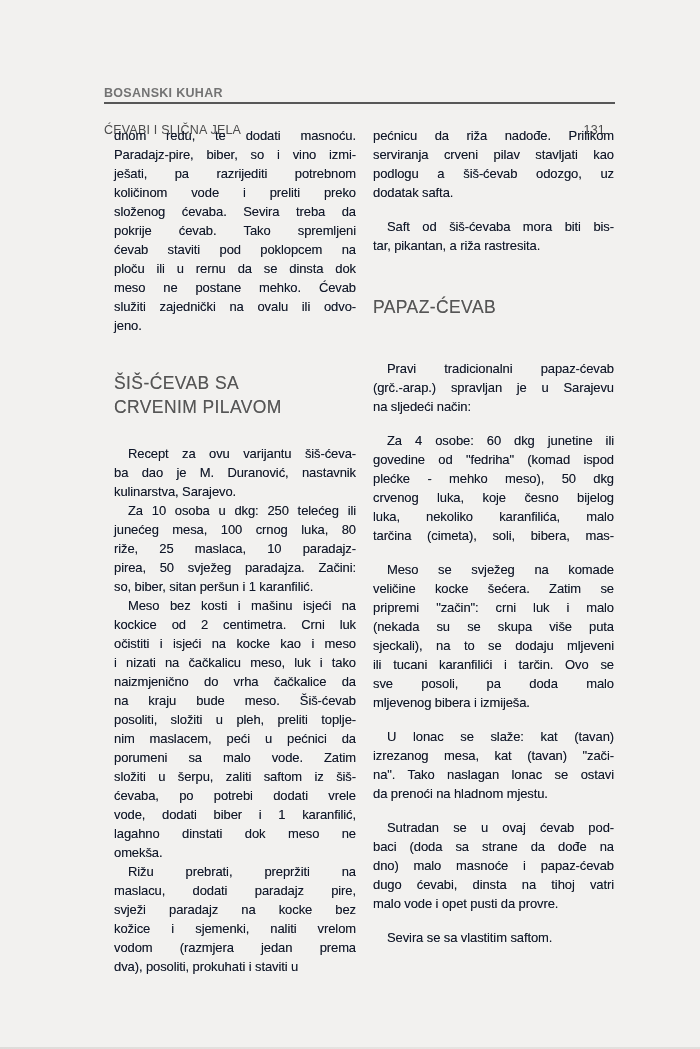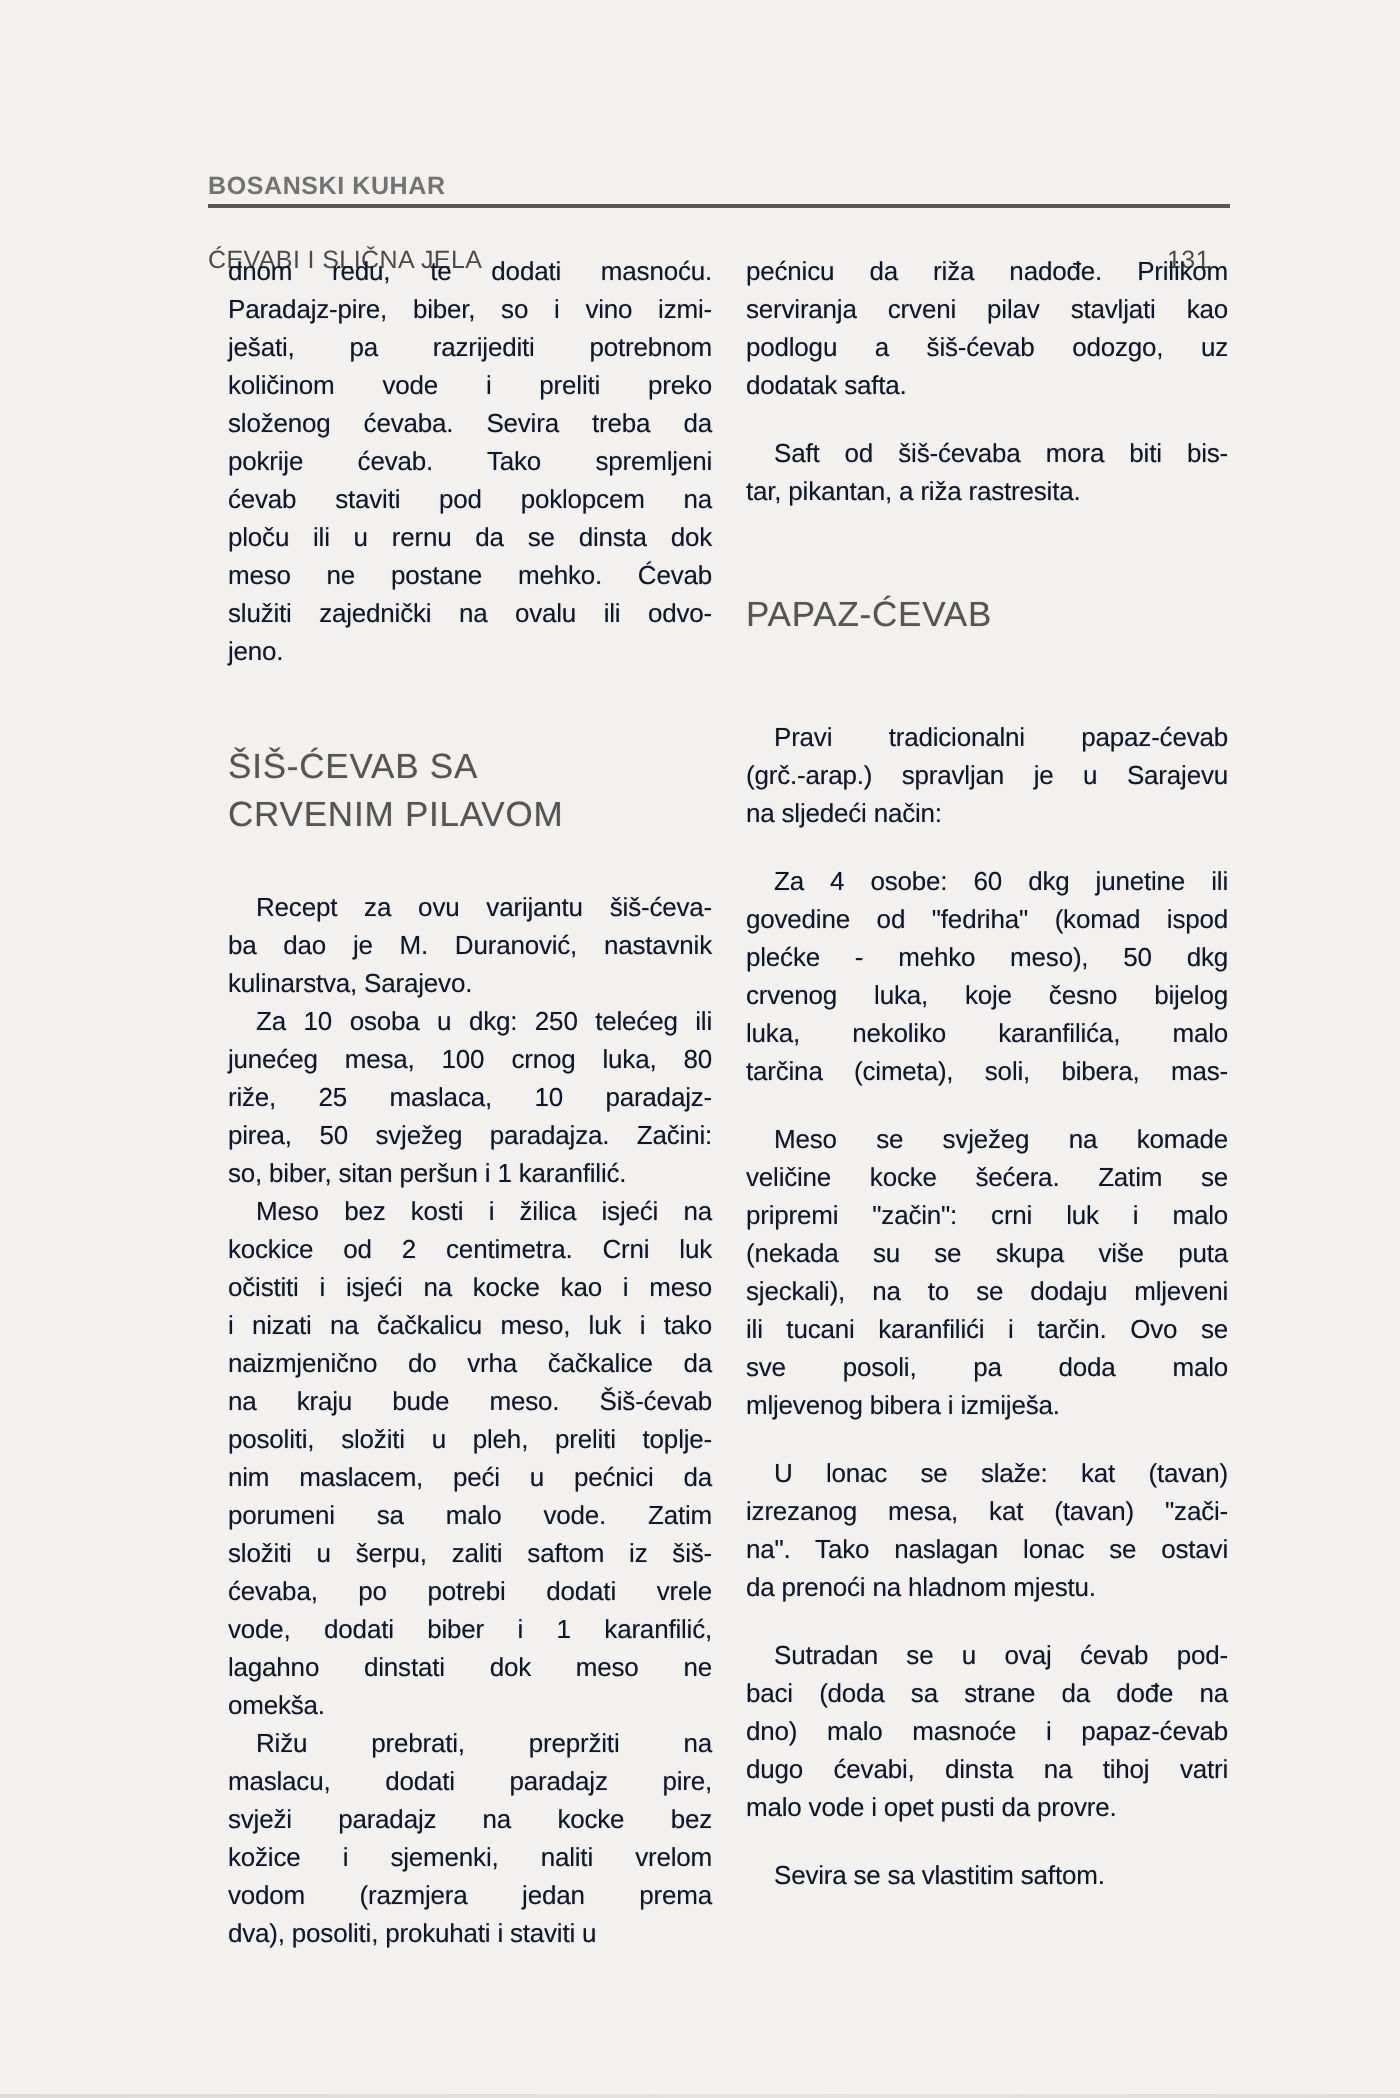--- a/index.html
+++ b/index.html
@@ -125,21 +125,21 @@
           <div class="ln last">kulinarstva, Sarajevo.</div>
         </div>
         <div class="para indent">
           <div class="ln">Za 10 osoba u dkg: 250 telećeg ili</div>
           <div class="ln">junećeg mesa, 100 crnog luka, 80</div>
           <div class="ln">riže, 25 maslaca, 10 paradajz-</div>
           <div class="ln">pirea, 50 svježeg paradajza. Začini:</div>
           <div class="ln last">so, biber, sitan peršun i 1 karanfilić.</div>
         </div>
         <div class="para indent">
-          <div class="ln">Meso bez kosti i žilica isjeći na</div>
+          <div class="ln">Meso bez kosti i mašinu isjeći na</div>
           <div class="ln">kockice od 2 centimetra. Crni luk</div>
           <div class="ln">očistiti i isjeći na kocke kao i meso</div>
           <div class="ln">i nizati na čačkalicu meso, luk i tako</div>
           <div class="ln">naizmjenično do vrha čačkalice da</div>
           <div class="ln">na kraju bude meso. Šiš-ćevab</div>
           <div class="ln">posoliti, složiti u pleh, preliti toplje-</div>
           <div class="ln">nim maslacem, peći u pećnici da</div>
           <div class="ln">porumeni sa malo vode. Zatim</div>
           <div class="ln">složiti u šerpu, zaliti saftom iz šiš-</div>
           <div class="ln">ćevaba, po potrebi dodati vrele</div>

